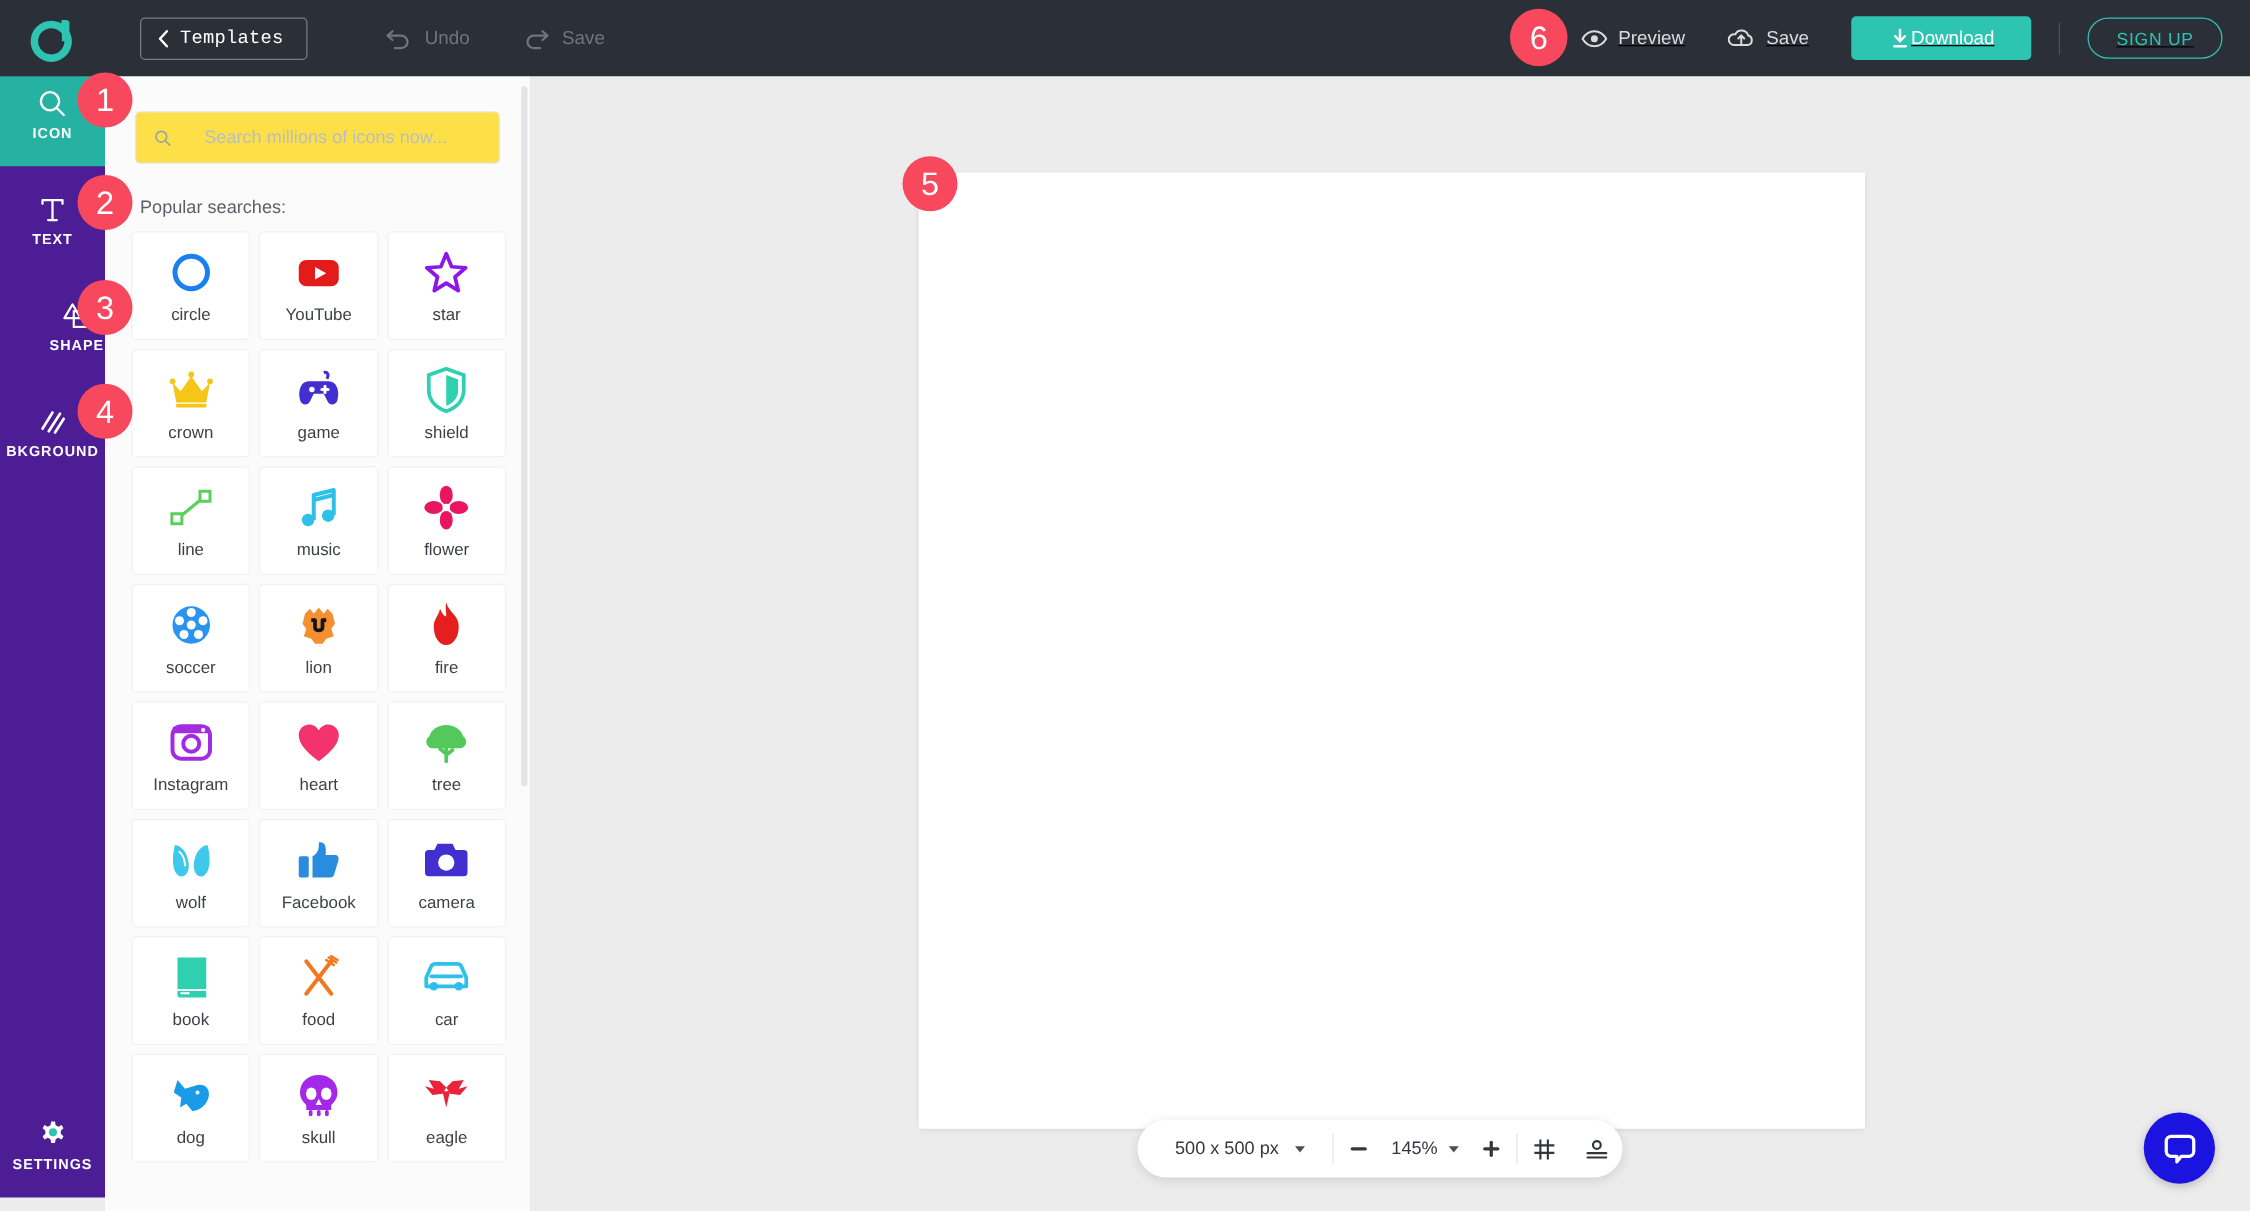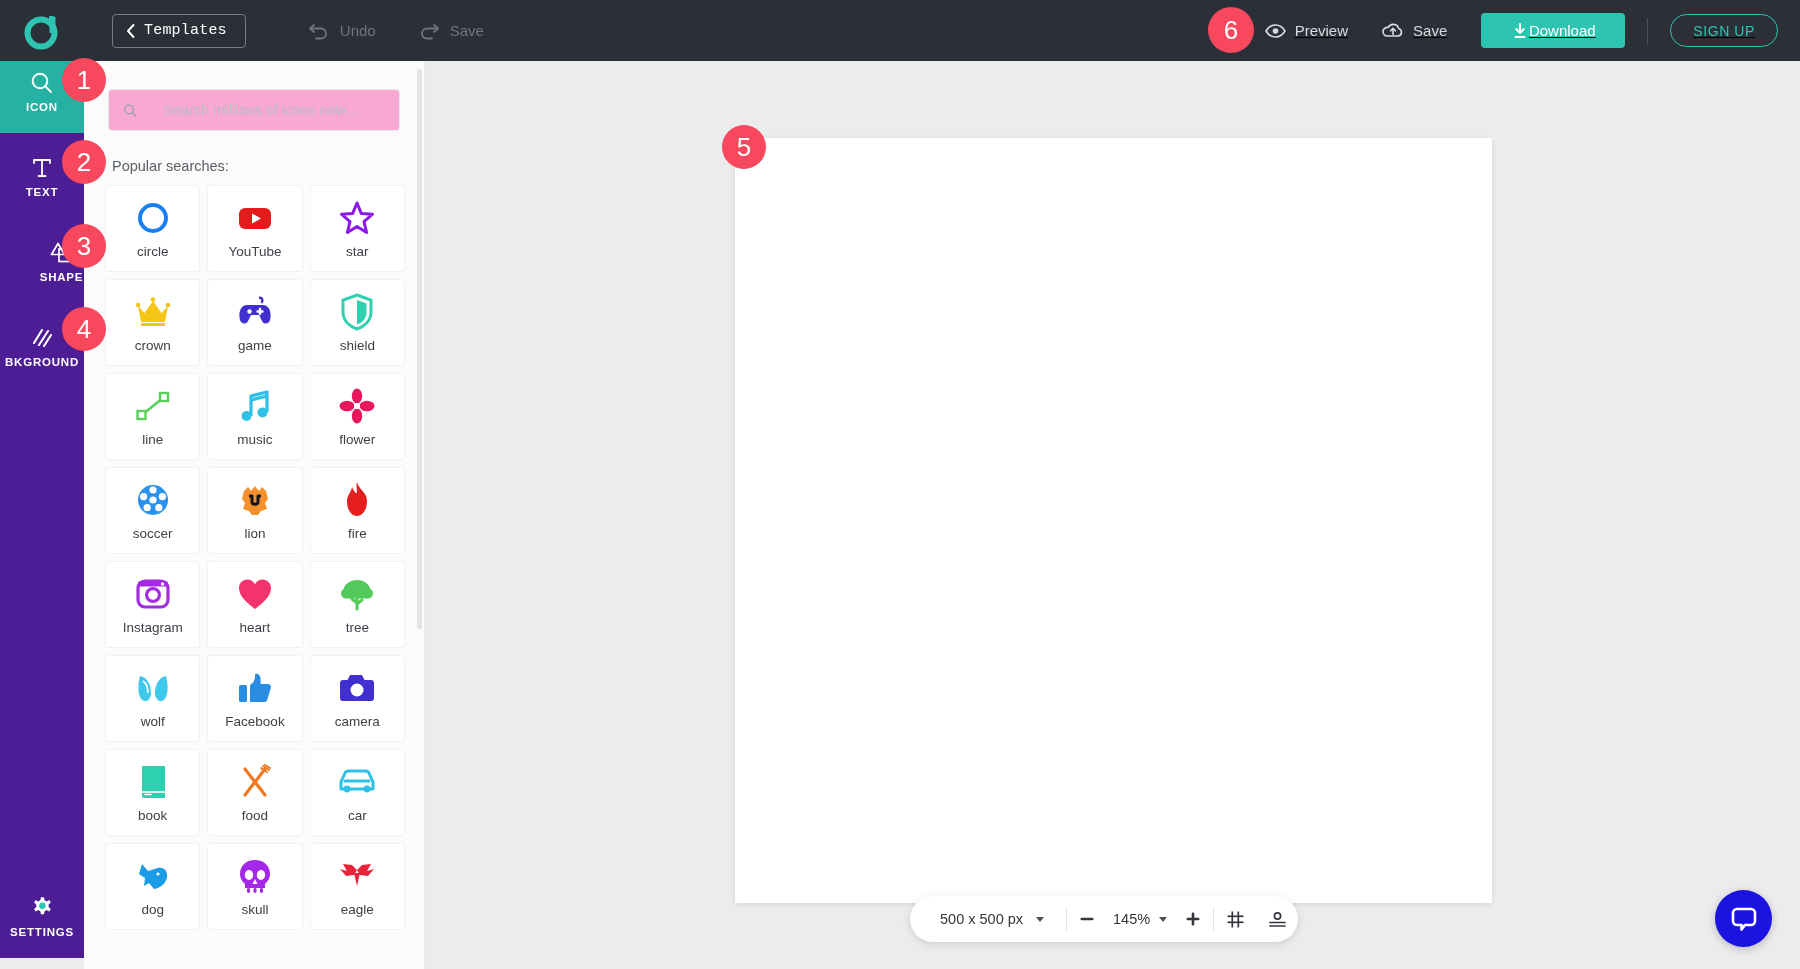--- a/index.html
+++ b/index.html
@@ -86,21 +86,21 @@
   
   .panel {
     position: absolute; top: 61px; left: 84px; width: 341px; height: 908px;
     background: #fbfbfb;
     border-right: 1px solid #e8e8e8;
     overflow: hidden;
     z-index: 10;
   }
   .search-box {
     margin: 28px 24px 0 24px; height: 42px;
-    background: #f9a8d4; border: 1px solid #e4e6e8; border-radius: 4px;
+    background: #fde047; border: 1px solid #e4e6e8; border-radius: 4px;
     display: flex; align-items: center; gap: 26px; padding: 0 14px;
   }
   .search-input {
     border: none; outline: none; background: transparent;
     font-family: "Liberation Sans", sans-serif; font-size: 14.5px;
     color: #3a3f45; width: 100%;
   }
   .search-input::placeholder { color: #b9bdc2; }
   .popular-title {
     margin: 27px 0 0 28px; font-size: 14.5px; color: #5b6168;

